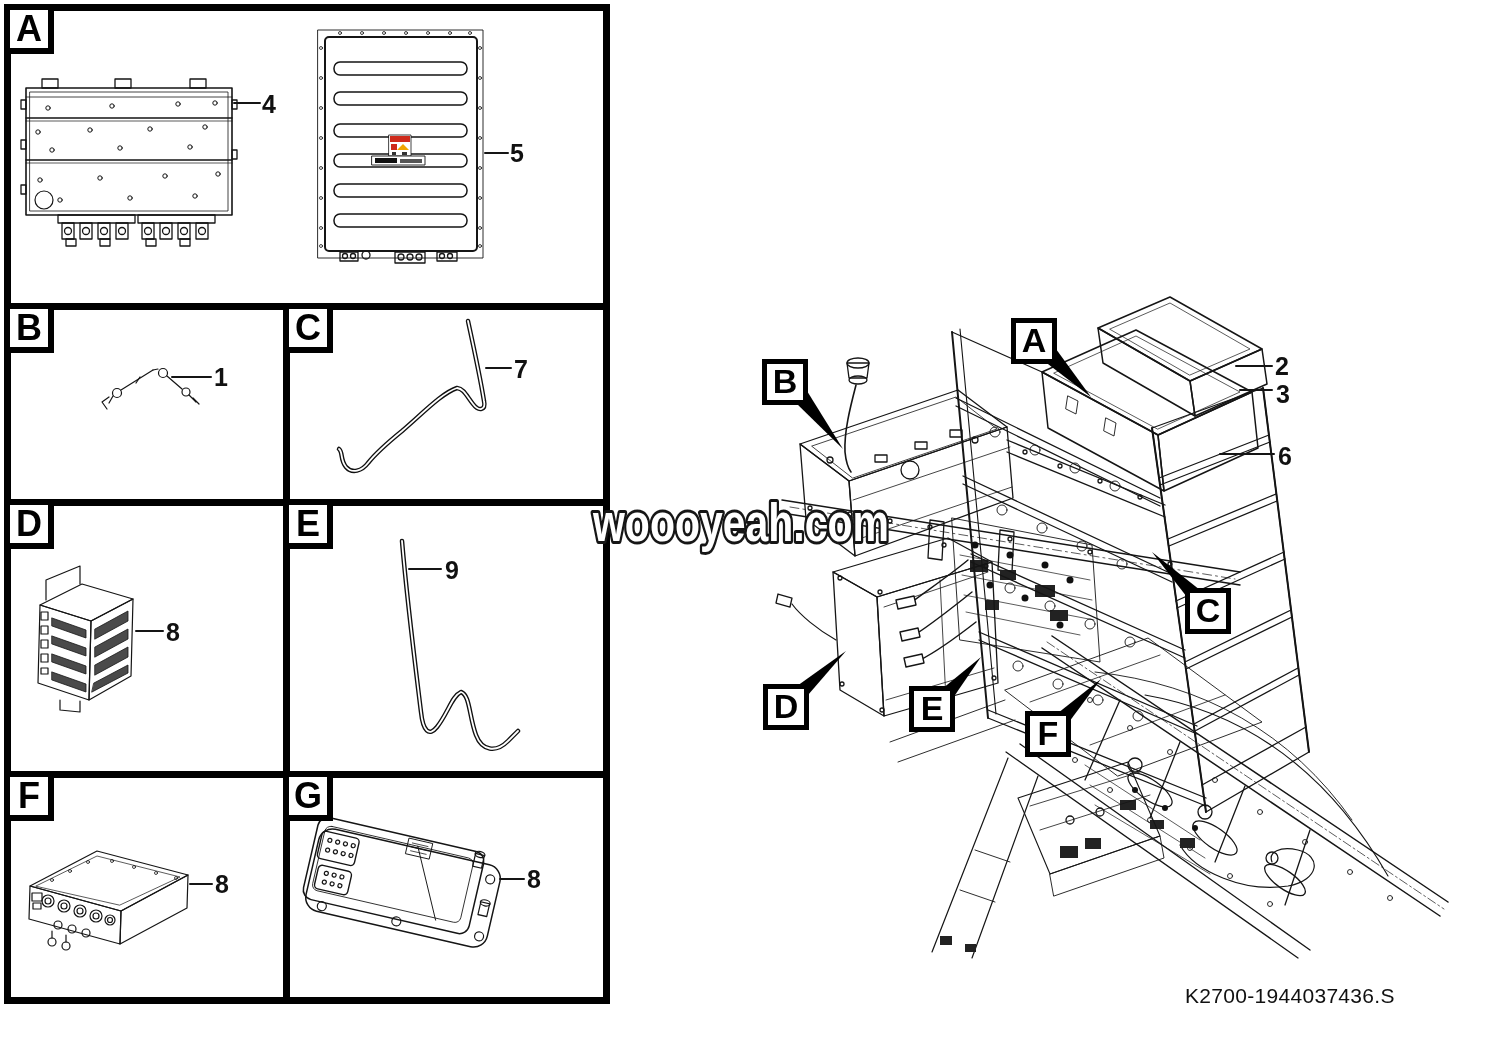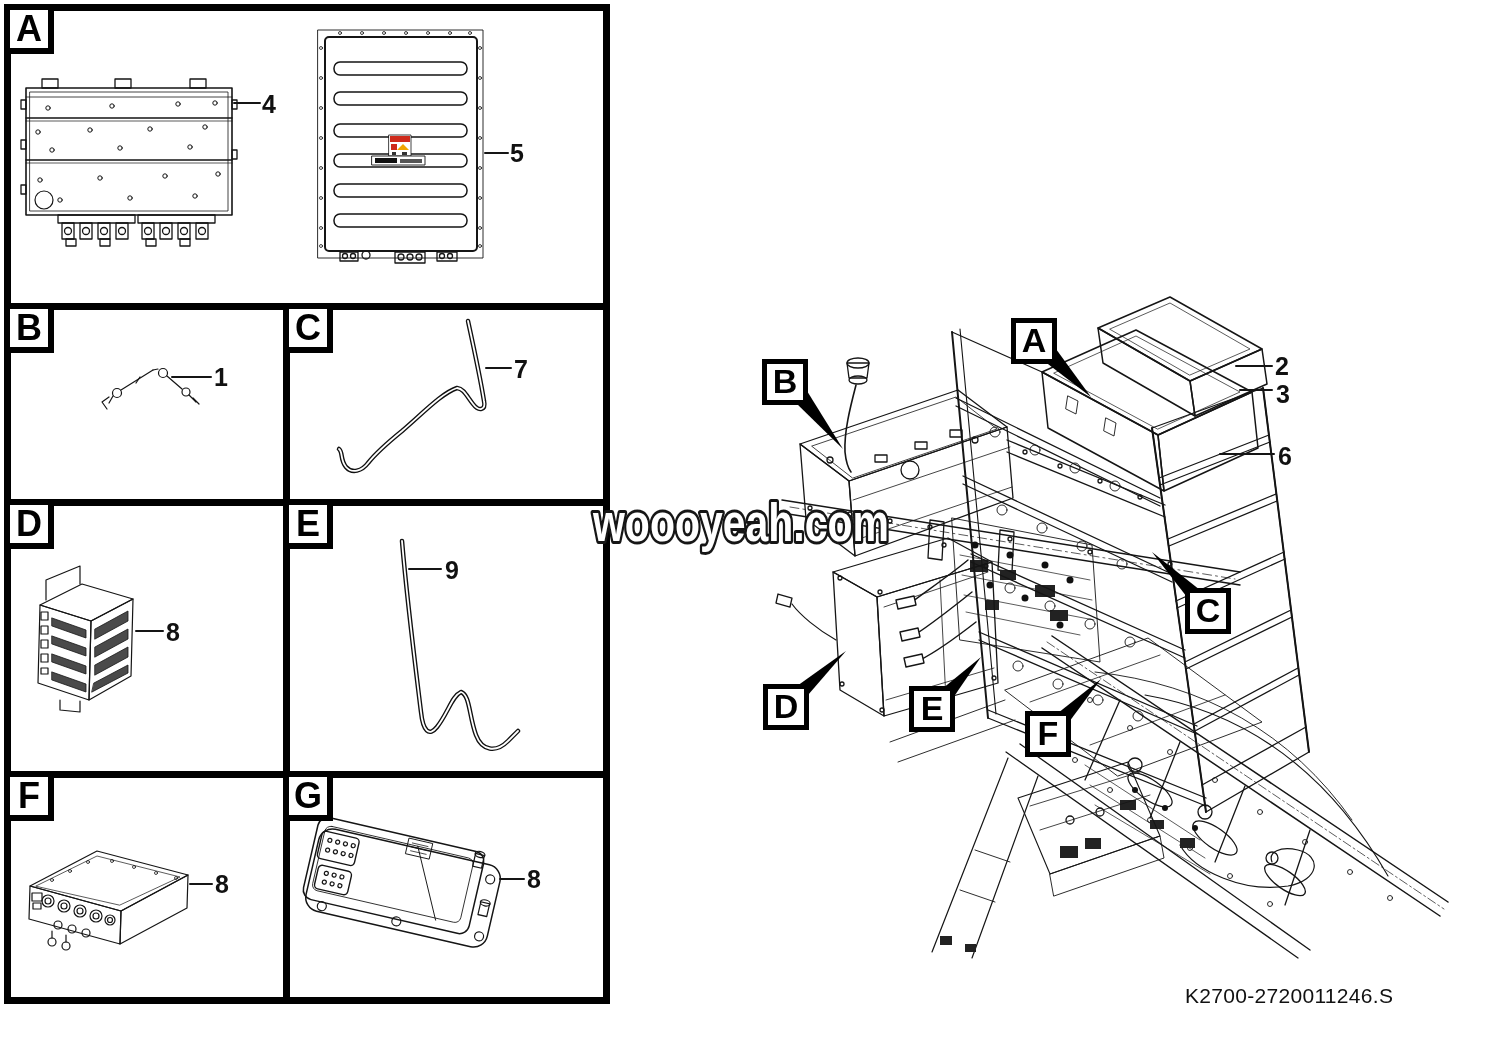--- a/index.html
+++ b/index.html
@@ -539,15 +539,15 @@
 <div class="callout" style="left:762px;top:359px;">B</div>
 <div class="callout" style="left:1185px;top:588px;">C</div>
 <div class="callout" style="left:763px;top:684px;">D</div>
 <div class="callout" style="left:909px;top:686px;">E</div>
 <div class="callout" style="left:1025px;top:711px;">F</div>
 
 <svg class="wm" width="1488" height="1051" viewBox="0 0 1488 1051">
   <text x="593" y="541" textLength="296" lengthAdjust="spacingAndGlyphs" font-family="Liberation Sans, DejaVu Sans, sans-serif" font-size="54" font-weight="bold" fill="#ffffff" stroke="#161616" stroke-width="6" paint-order="stroke" stroke-linejoin="round">woooyeah.com</text>
 </svg>
 
-<div class="code">K2700-2720011246.S</div>
+<div class="code">K2700-1944037436.S</div>
 
 </div>
 
 </body></html>

